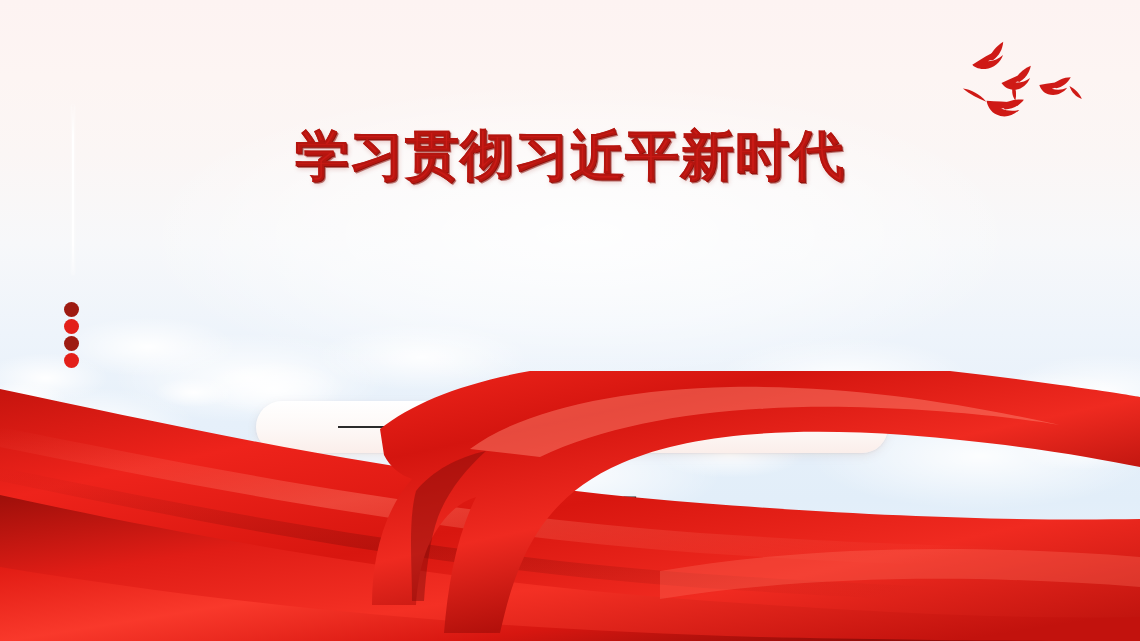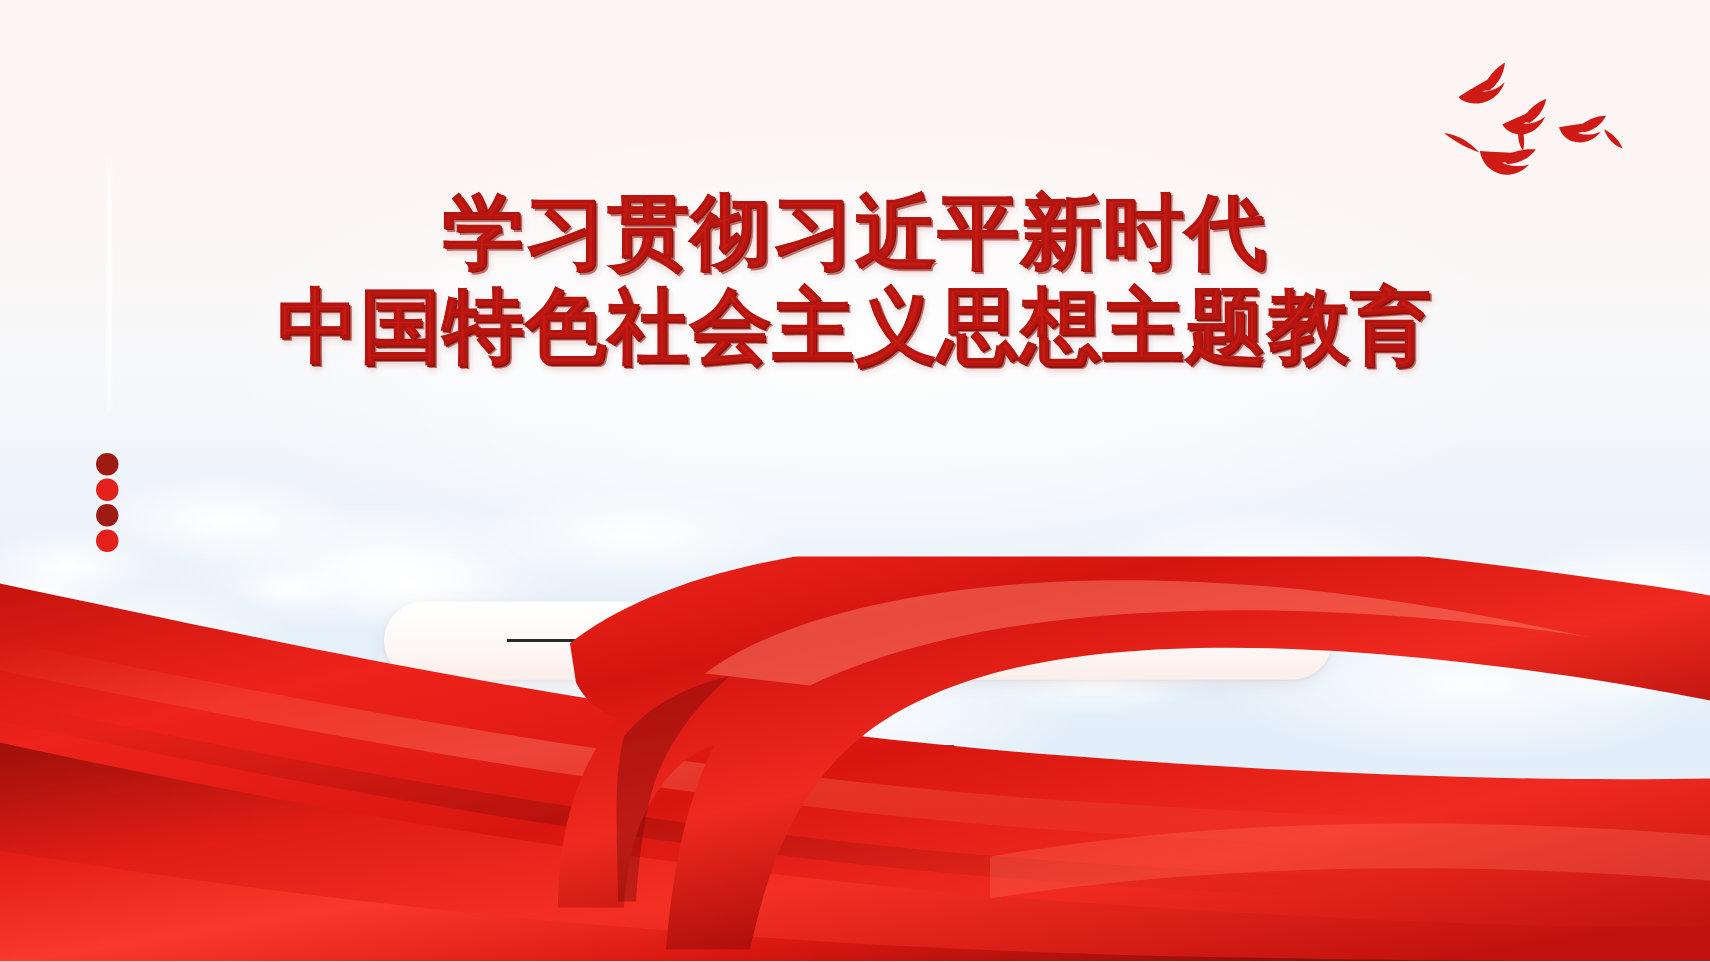--- a/index.html
+++ b/index.html
@@ -164,21 +164,20 @@
                    C29 19 21 23 13 21 C7 20 2 15 0 10 Z"></path>
           <path d="M15 11 C21 5 28 1 36 0 C33 7 27 12 20 14 Z"></path>
           <path d="M0 11 C-9 10 -18 8 -26 4 C-18 3 -9 5 0 11 Z"></path>
         </g>
       </g>
     </svg>
   </div>
 
   <div id="headline">
     <div class="l1">学习贯彻习近平新时代</div>
-    <div class="l2">中国特色社会主义思想主题教育</div>
   </div>
 
   <div id="subtitle-pill">
     <span class="rule"></span>
     <span id="subtitle-text">传播学院2021级硕士研究生第一党支部</span>
     <span class="rule"></span>
   </div>
 
   <div id="date">2023年9月13日</div>
 

